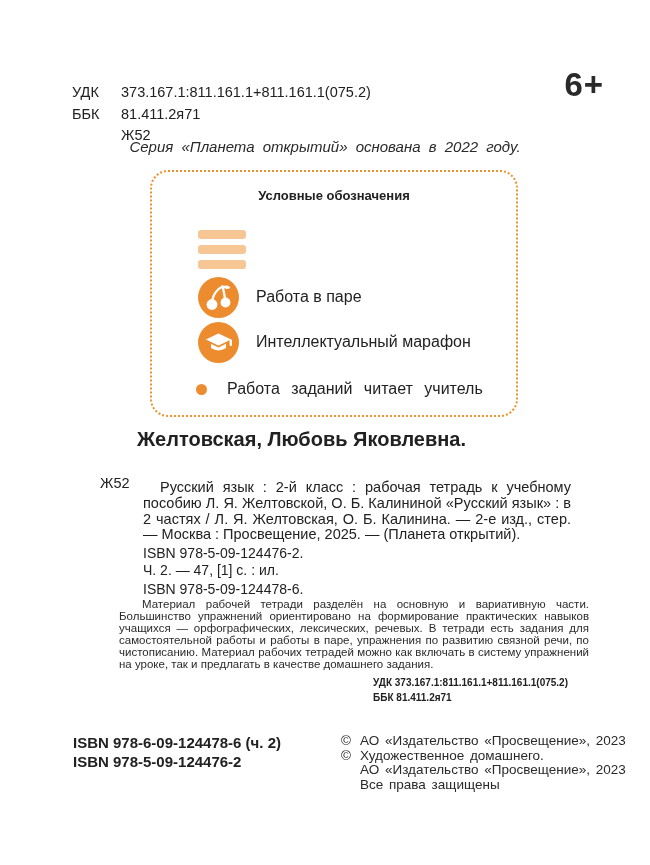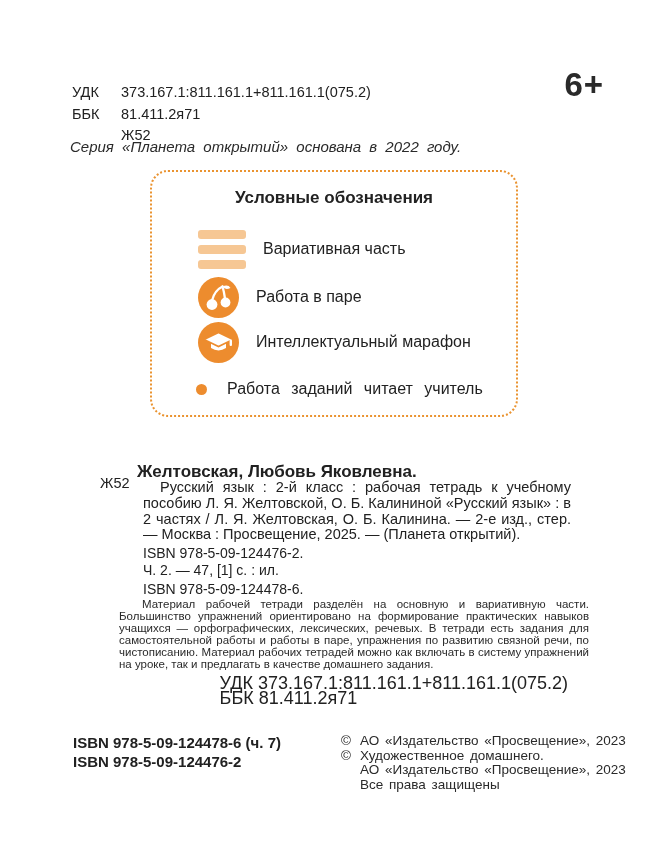--- a/index.html
+++ b/index.html
@@ -15,62 +15,62 @@
   .code-row{display:flex;align-items:flex-end;}
   .code-label{width:49px;flex:0 0 49px;}
 
   .age-rating{
     position:absolute;top:66px;right:46px;
     font-size:33px;font-weight:600;letter-spacing:1px;color:#2a2a2a;
   }
 
   .series-note{
     position:absolute;left:70px;top:138px;width:510px;
-    font-style:italic;font-size:15px;word-spacing:4px;color:#2a2a2a;
+    text-align:center;font-style:italic;font-size:15px;word-spacing:4px;color:#2a2a2a;
   }
 
   
   .legend-box{
     position:absolute;left:150px;top:170px;width:368px;height:247px;
     border:2.5px dotted #EA9330;border-radius:18px;box-sizing:border-box;
   }
   .legend-title{
     position:absolute;left:0;right:0;top:16px;
-    text-align:center;font-size:17px;font-weight:bold;color:#222;
+    text-align:center;font-size:13px;font-weight:bold;color:#222;
   }
   .legend-item{position:absolute;left:46px;display:flex;align-items:center;}
   .legend-label{font-size:16px;color:#222;white-space:nowrap;}
   .item-1{top:56px;height:42px;}
   .item-2{top:104px;height:42px;}
   .item-3{top:149px;height:42px;align-items:center;}
   .item-4{top:206px;height:22px;left:44px;}
   .item-1 .legend-label,.item-2 .legend-label,.item-3 .legend-label{margin-left:17px;}
   .item-4 .legend-label{margin-left:20px;word-spacing:7px;}
 
   .icon-bars{width:48px;height:39px;display:flex;flex-direction:column;justify-content:space-between;flex:0 0 48px;}
   .icon-bars .bar{height:9px;border-radius:3px;background:#F6C794;}
   .icon-circle{width:41px;height:41px;flex:0 0 41px;}
   .dot{width:11px;height:11px;border-radius:50%;background:#ED8C2E;flex:0 0 11px;}
 
   
-  .bib-heading{position:absolute;left:137px;top:462px;font-size:17px;font-weight:bold;}
+  .bib-heading{position:absolute;left:137px;top:428px;font-size:20px;font-weight:bold;}
   .bib-sign{position:absolute;left:100px;top:475px;font-size:14.5px;}
   .bib-desc{
     position:absolute;left:137px;top:474px;width:428px;margin:6px;
     font-size:14.5px;line-height:15.8px;text-align:justify;text-indent:17px;
   }
   .bib-isbn{position:absolute;left:143px;top:545px;font-size:14px;line-height:17px;}
   .bib-isbn .isbn-full{margin-top:2px;}
   .annotation{
     position:absolute;left:101px;top:580px;width:470px;margin:18px;
     font-size:11.5px;line-height:12px;text-align:justify;text-indent:23px;color:#2a2a2a;
   }
   .codes-right{
     position:absolute;right:82px;top:676px;text-align:left;
-    font-size:18px;font-weight:normal;line-height:14.8px;white-space:nowrap;
+    font-size:10px;font-weight:bold;line-height:14.8px;white-space:nowrap;
   }
 
   
   .footer-isbn{position:absolute;left:73px;top:733px;font-size:15px;font-weight:bold;line-height:19px;}
   .footer-copyright{position:absolute;left:341px;top:734px;font-size:13.5px;line-height:14.6px;color:#2a2a2a;word-spacing:2px;}
   .c-row{display:flex;}
   .c-sym{width:19px;flex:0 0 19px;}
   .c-indent{padding-left:19px;}
 </style>
 </head>
@@ -99,21 +99,20 @@
 
   <div class="legend-box">
     <div class="legend-title">Условные обозначения</div>
 
     <div class="legend-item item-1">
       <span class="icon-bars">
         <span class="bar"></span>
         <span class="bar"></span>
         <span class="bar"></span>
       </span>
-      <span class="legend-label">Вариативная часть</span>
     </div>
 
     <div class="legend-item item-2">
       <span class="icon-circle">
         <svg width="41" height="41" viewBox="0 0 41 41">
           <circle cx="20.5" cy="20.5" r="20.5" fill="#ED8C2E"></circle>
           <g stroke="#ffffff" stroke-width="2.3" fill="none" stroke-linecap="round">
             <path d="M14 23.5 Q16.5 13.5 24.5 9.5"></path>
             <path d="M27 21.5 Q26 14.5 24.5 9.5"></path>
           </g>
@@ -154,21 +153,21 @@
   </div>
 
   <p class="annotation">Материал рабочей тетради разделён на основную и вариативную части. Большинство упражнений ориентировано на формирование практических навыков учащихся — орфографических, лексических, речевых. В тетради есть задания для самостоятельной работы и работы в паре, упражнения по развитию связной речи, по чистописанию. Материал рабочих тетрадей можно как включать в систему упражнений на уроке, так и предлагать в качестве домашнего задания.</p>
 
   <div class="codes-right">
     <div>УДК 373.167.1:811.161.1+811.161.1(075.2)</div>
     <div>ББК 81.411.2я71</div>
   </div>
 
   <div class="footer-isbn">
-    <div>ISBN 978-5-09-124478-6 (ч. 7)</div>
+    <div>ISBN 978-6-09-124478-6 (ч. 2)</div>
     <div>ISBN 978-5-09-124476-2</div>
   </div>
 
   <div class="footer-copyright">
     <div class="c-row">
       <span class="c-sym">©</span>
       <span>АО «Издательство «Просвещение», 2023</span>
     </div>
     <div class="c-row">
       <span class="c-sym">©</span>

